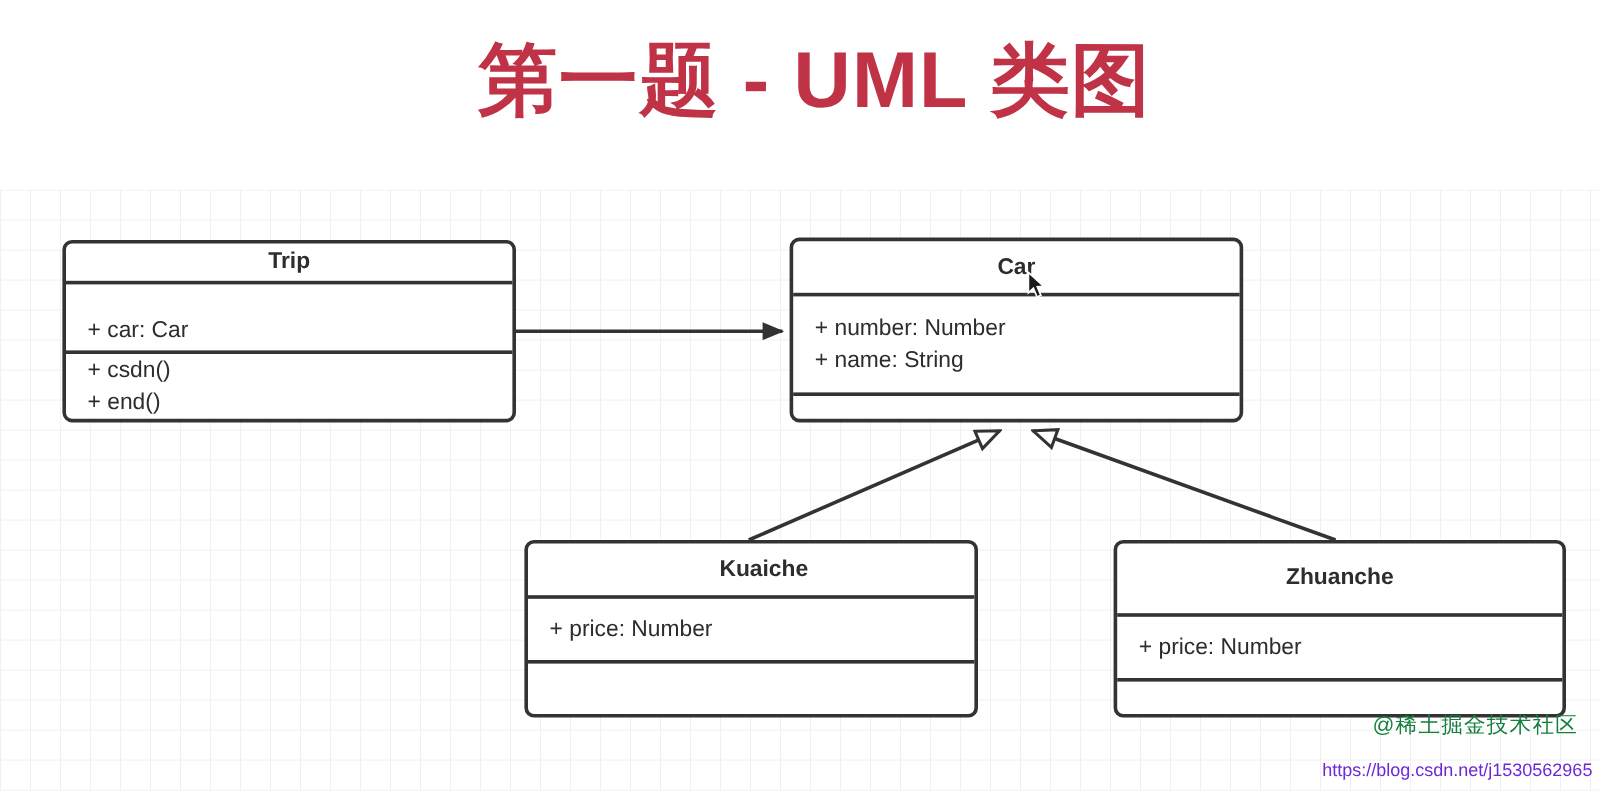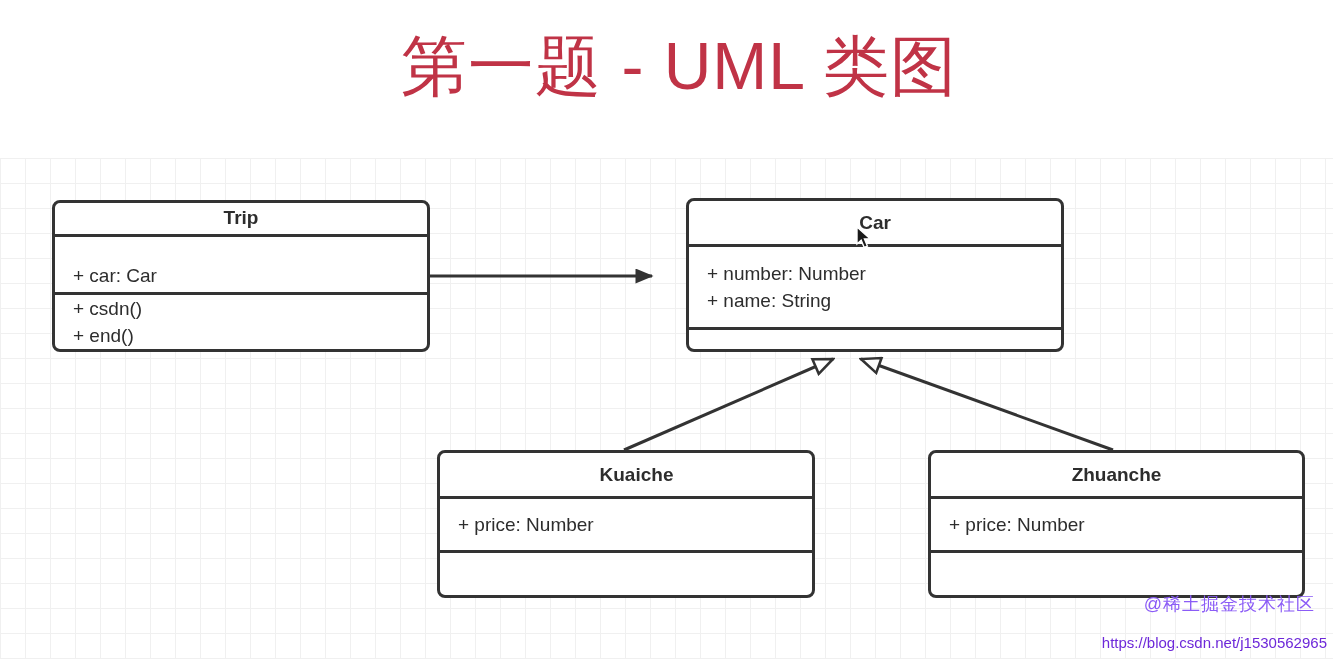--- a/index.html
+++ b/index.html
@@ -15,21 +15,21 @@
     position:absolute; left:0; right:0; top:158px; bottom:0;
     background-image:
       linear-gradient(to right,#f0f0f0 1px,transparent 1px),
       linear-gradient(to bottom,#f0f0f0 1px,transparent 1px);
     background-size:25px 25px;
     z-index:0;
   }
   .page-title {
     position:absolute; top:22px; left:0; width:100%;
     text-align:center;
-    font-size:66px; font-weight:400;
+    font-size:66px; font-weight:700;
     color:#c03346;
     letter-spacing:1px;
     z-index:2;
     padding-left:25px;
   }
   .edge-layer {
     position:absolute; left:0; top:0; width:1333px; height:659px;
     z-index:1; pointer-events:none;
   }
   .uml-box {
@@ -57,39 +57,39 @@
     font-size:19px;
     padding-left:18px;
     display:flex; flex-direction:column; justify-content:center;
   }
   .member-line { line-height:27px; }
 
   #box-trip     { left:52px;  top:200px; width:378px; height:152px; }
   #box-trip .sec-title { height:47px; }
   #box-trip .sec-attrs { height:51px;margin-top:22px; }
 
-  #box-car      { left:686px; top:198px; width:378px; height:154px; }
+  #box-car      { left:658px; top:198px; width:378px; height:154px; }
   #box-car .sec-title { height:46px; }
   #box-car .sec-attrs { height:83px; }
 
   #box-kuaiche  { left:437px; top:450px; width:378px; height:148px; }
   #box-kuaiche .sec-title { height:46px;padding-left:21px; }
   #box-kuaiche .sec-attrs { height:54px; }
 
   #box-zhuanche { left:928px; top:450px; width:377px; height:148px; }
-  #box-zhuanche .sec-title { height:46px; }
+  #box-zhuanche .sec-title { height:61px; }
   #box-zhuanche .sec-attrs { height:54px; }
 
   .cursor-icon {
     position:absolute; left:855px; top:226px;
     z-index:5;
   }
   .watermark-community {
     position:absolute; right:18px; top:592px;
-    font-size:18px; color:#8b5cf6;
+    font-size:18px; color:#15803d;
     z-index:3; letter-spacing:1px;
   }
   .watermark-url {
     position:absolute; right:6px; top:634px;
     font-size:15px; color:#6d28d9;
     z-index:2;
   }
 </style>
 </head>
 <body>

